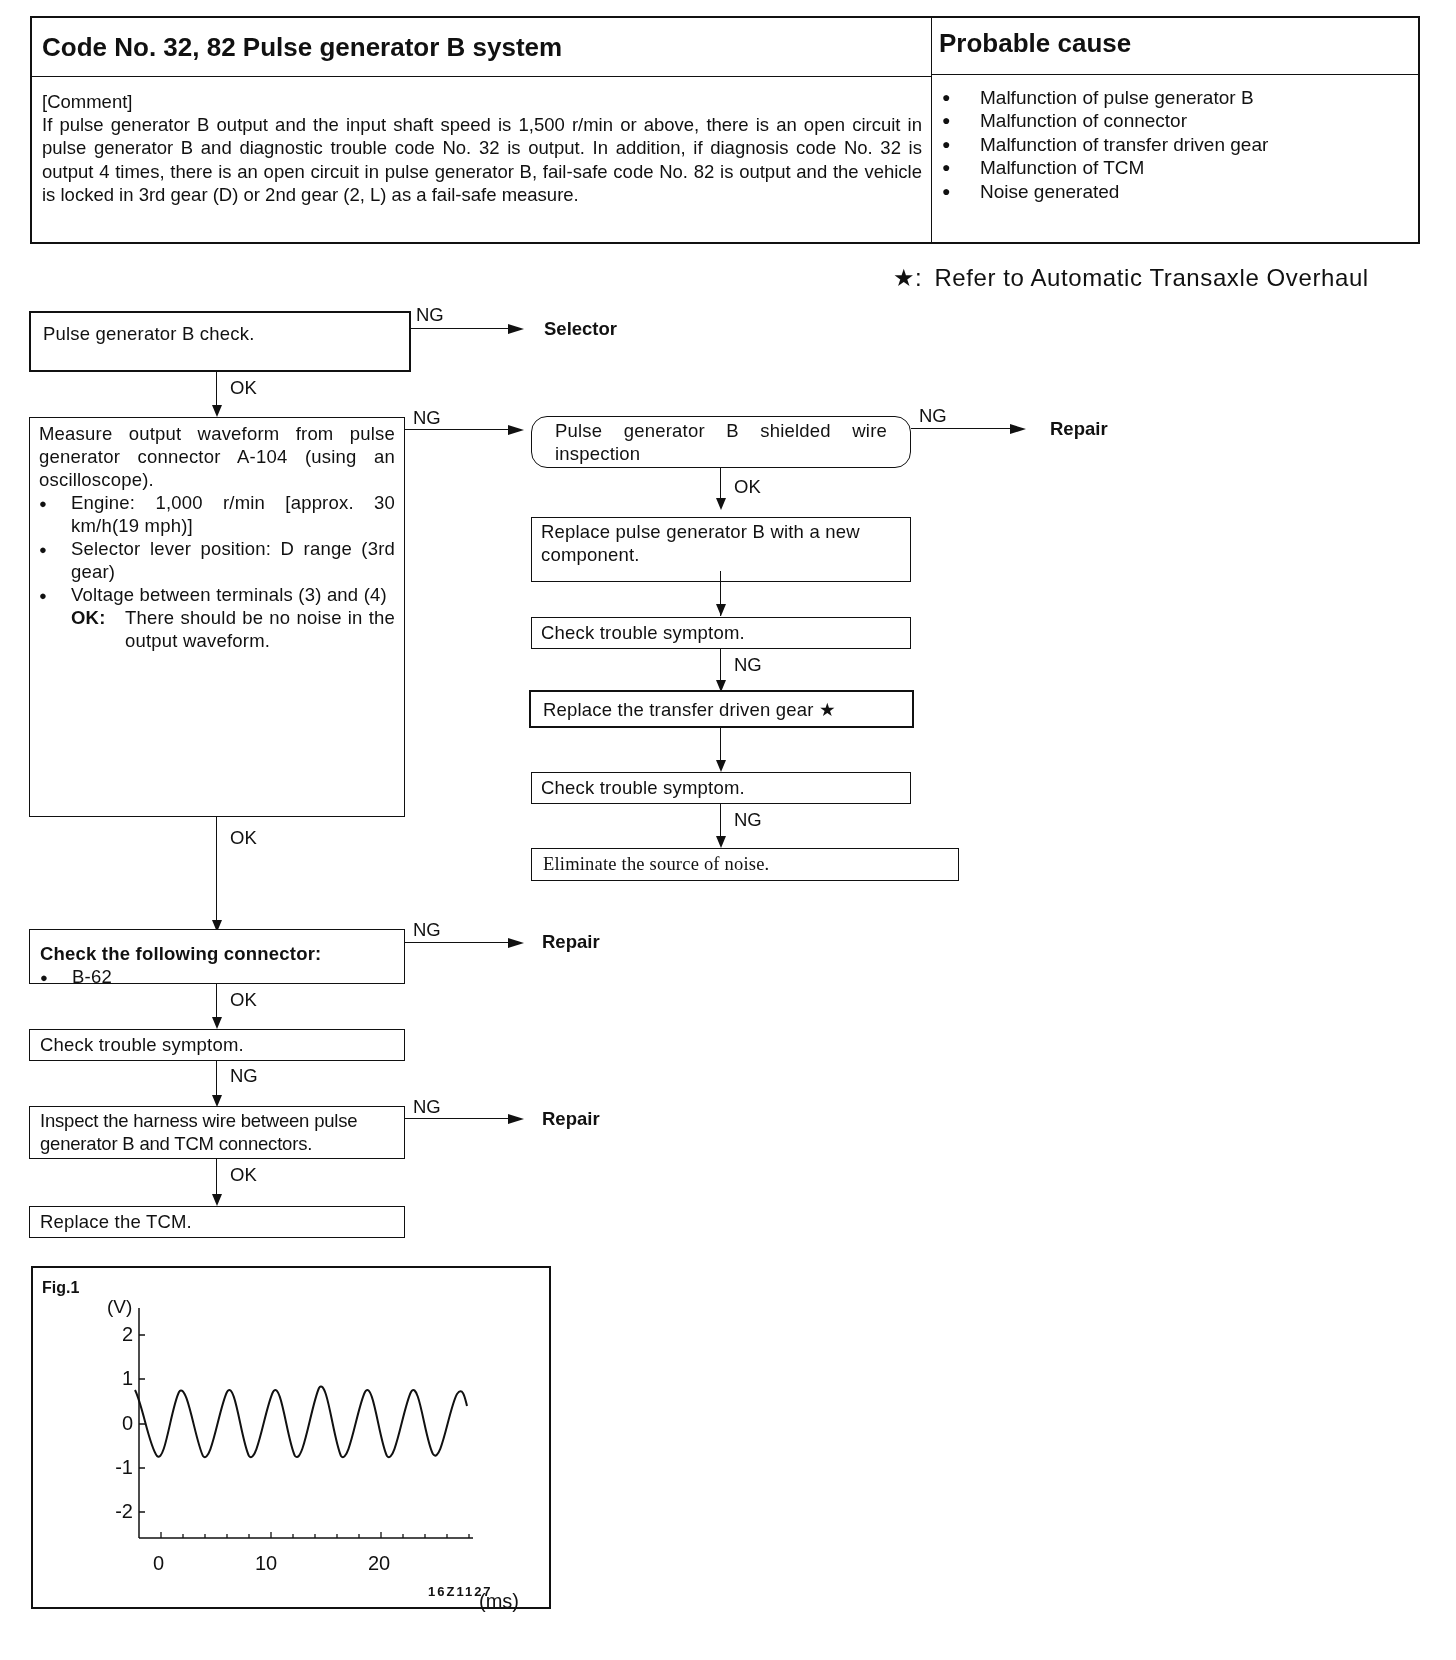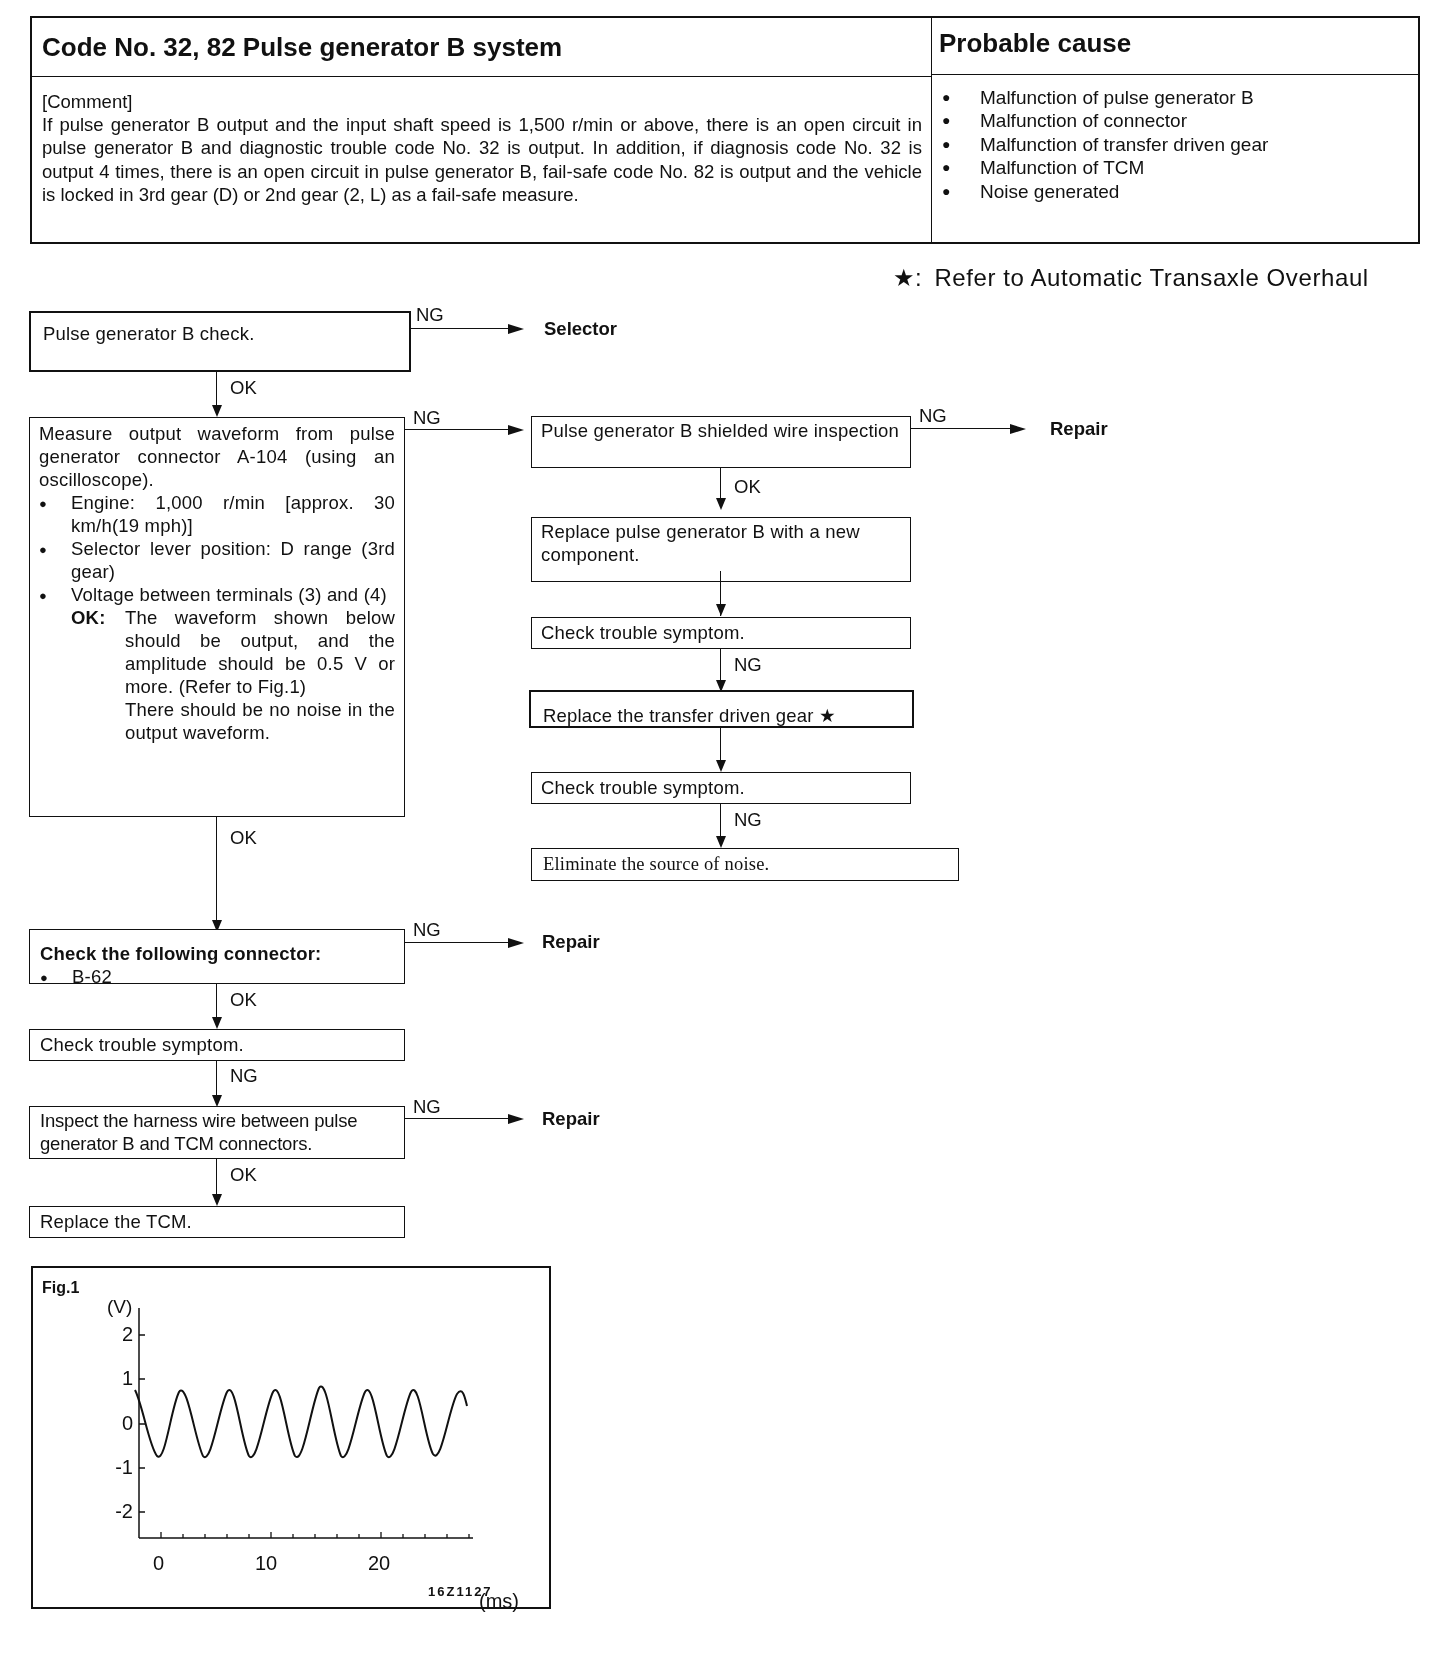--- a/index.html
+++ b/index.html
@@ -73,34 +73,33 @@
 
 <div class="box txt" style="left:29px; top:417px; width:376px; height:400px; padding:4px 9px; text-align:justify;">
   <div>Measure output waveform from pulse generator connector A-104 (using an oscilloscope).</div>
   <ul class="blist">
     <li>Engine: 1,000 r/min [approx. 30 km/h(19 mph)]</li>
     <li>Selector lever position: D range (3rd gear)</li>
     <li>Voltage between terminals (3) and (4)</li>
   </ul>
   <div style="position:relative; padding-left:86px;">
     <span class="bold" style="position:absolute; left:32px; top:0;">OK:</span>
-    <div>The waveform shown below should be output, and the amplitude should be 0.5 V or more. (Refer to Fig.1)</div>
     <div>There should be no noise in the output waveform.</div>
   </div>
 </div>
 
 <div class="lbl" style="left:413px; top:408px;">NG</div>
 <div class="hline" style="left:405px; top:429px; width:103px;"></div>
 <div class="arrow-right" style="left:508px; top:424.5px;"></div>
 
 <div class="vline" style="left:216px; top:817px; height:105px;"></div>
 <div class="arrow-down" style="left:211.5px; top:920px;"></div>
 <div class="lbl" style="left:230px; top:828px;">OK</div>
 
-<div class="box txt" style="left:531px; top:416px; width:380px; height:52px; padding:2px 9px; line-height:23px; text-align:justify;">
+<div class="box txt" style="left:531px; top:416px; width:380px; height:52px; padding:2px 23px; line-height:23px; text-align:justify;border-radius:16px;">
   <span>Pulse generator B shielded wire inspection</span>
 </div>
 <div class="lbl" style="left:919px; top:406px;">NG</div>
 <div class="hline" style="left:911px; top:428px; width:100px;"></div>
 <div class="arrow-right" style="left:1010px; top:423.5px;"></div>
 <div class="lbl bold" style="left:1050px; top:419px;">Repair</div>
 
 <div class="vline" style="left:720px; top:468px; height:32px;"></div>
 <div class="arrow-down" style="left:715.5px; top:498px;"></div>
 <div class="lbl" style="left:734px; top:477px;">OK</div>
@@ -111,21 +110,21 @@
 <div class="vline" style="left:720px; top:571px; height:45px;"></div>
 <div class="arrow-down" style="left:715.5px; top:604px;"></div>
 
 <div class="box txt" style="left:531px; top:617px; width:380px; height:32px; padding:3px 9px;">
   <span>Check trouble symptom.</span>
 </div>
 <div class="vline" style="left:720px; top:649px; height:38px;"></div>
 <div class="arrow-down" style="left:715.5px; top:680px;"></div>
 <div class="lbl" style="left:734px; top:655px;">NG</div>
 
-<div class="box txt" style="left:529px; top:690px; width:385px; height:38px; padding:12px 12px; border-width:2px;">
+<div class="box txt" style="left:529px; top:690px; width:385px; height:38px; padding:6px 12px; border-width:2px;">
   <span>Replace the transfer driven gear ★</span>
 </div>
 <div class="vline" style="left:720px; top:728px; height:37px;"></div>
 <div class="arrow-down" style="left:715.5px; top:760px;"></div>
 
 <div class="box txt" style="left:531px; top:772px; width:380px; height:32px; padding:3px 9px;">
   <span>Check trouble symptom.</span>
 </div>
 <div class="vline" style="left:720px; top:804px; height:38px;"></div>
 <div class="arrow-down" style="left:715.5px; top:836px;"></div>

